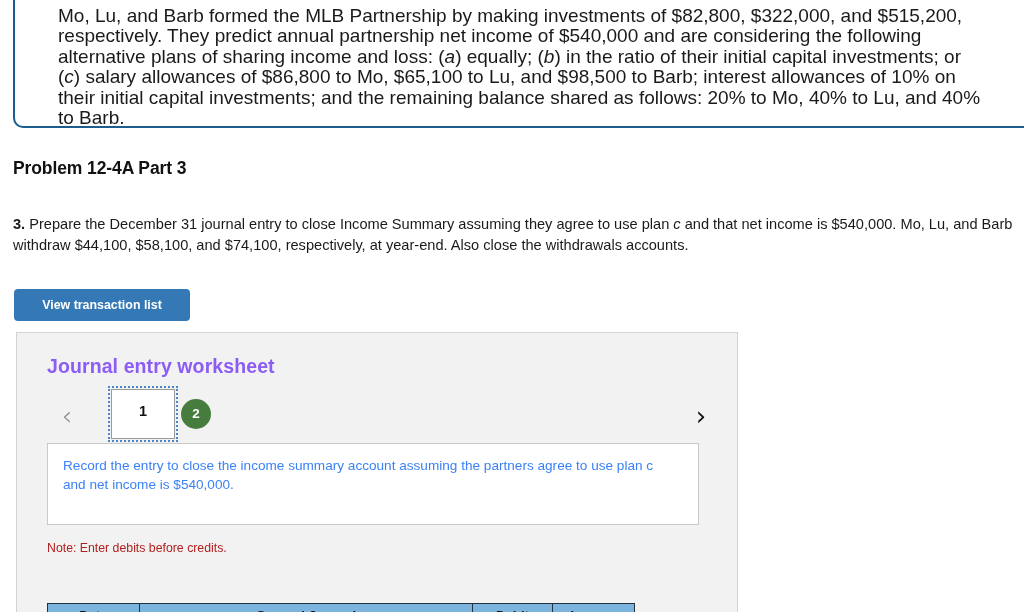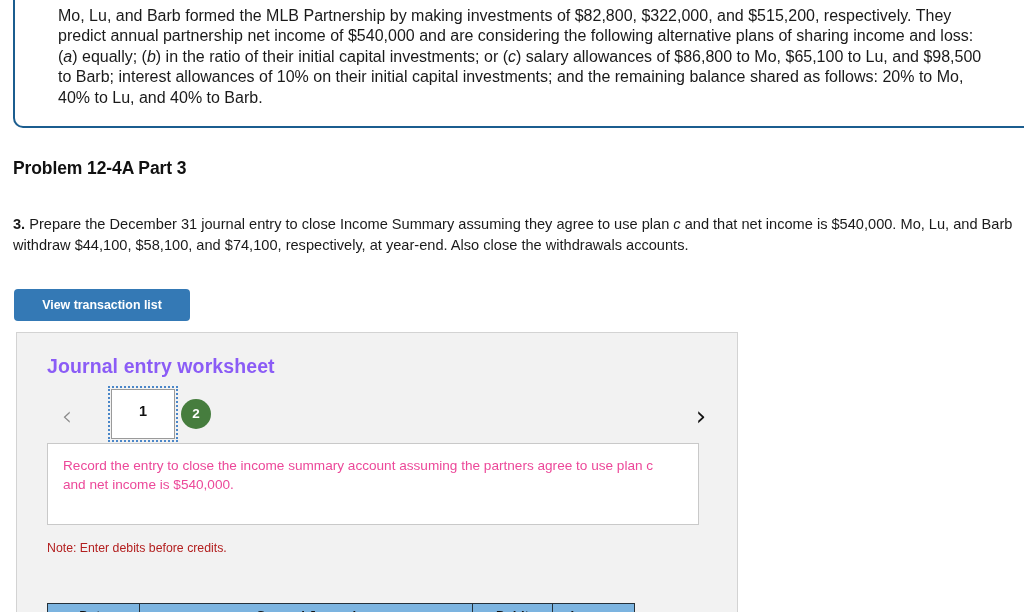--- a/index.html
+++ b/index.html
@@ -31,21 +31,21 @@
     border-top: none;
     border-right: none;
     border-bottom-left-radius: 10px;
     background: #ffffff;
   }
   .problem-text {
     position: absolute;
     left: 43px;
     top: 14px;
     width: 930px;
-    font-size: 16px;
+    font-size: 19px;
     line-height: 20.4px;
     color: #1a1a1a;
   }
   .problem-text i { font-style: italic; }
 
   
   .part-heading {
     position: absolute;
     left: 13px;
     top: 158px;
@@ -183,21 +183,21 @@
     background: #ffffff;
     border: 1px solid #c9c9c9;
   }
   .entry-text {
     position: absolute;
     left: 15px;
     top: 12px;
     width: 610px;
     font-size: 13.6px;
     line-height: 19px;
-    color: #ec4899;
+    color: #3b82f6;
   }
 
   
   .note {
     position: absolute;
     left: 30px;
     top: 208px;
     font-size: 12.3px;
     color: #b32020;
   }

